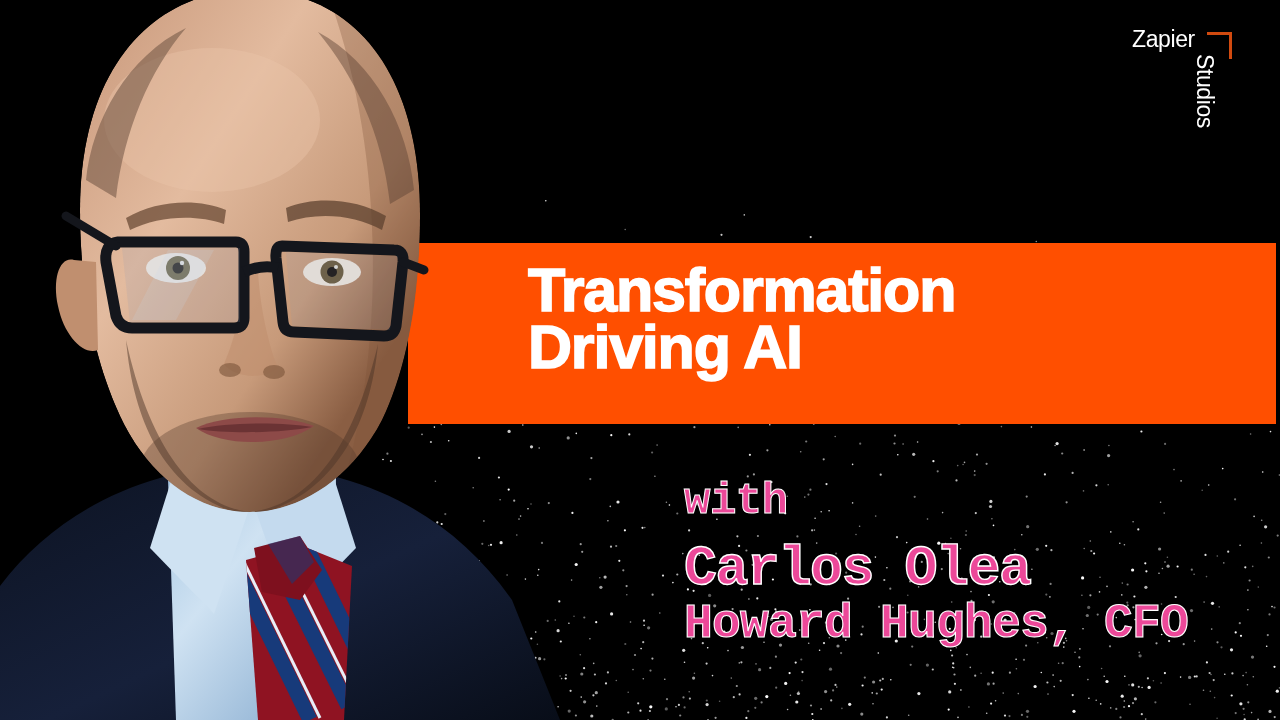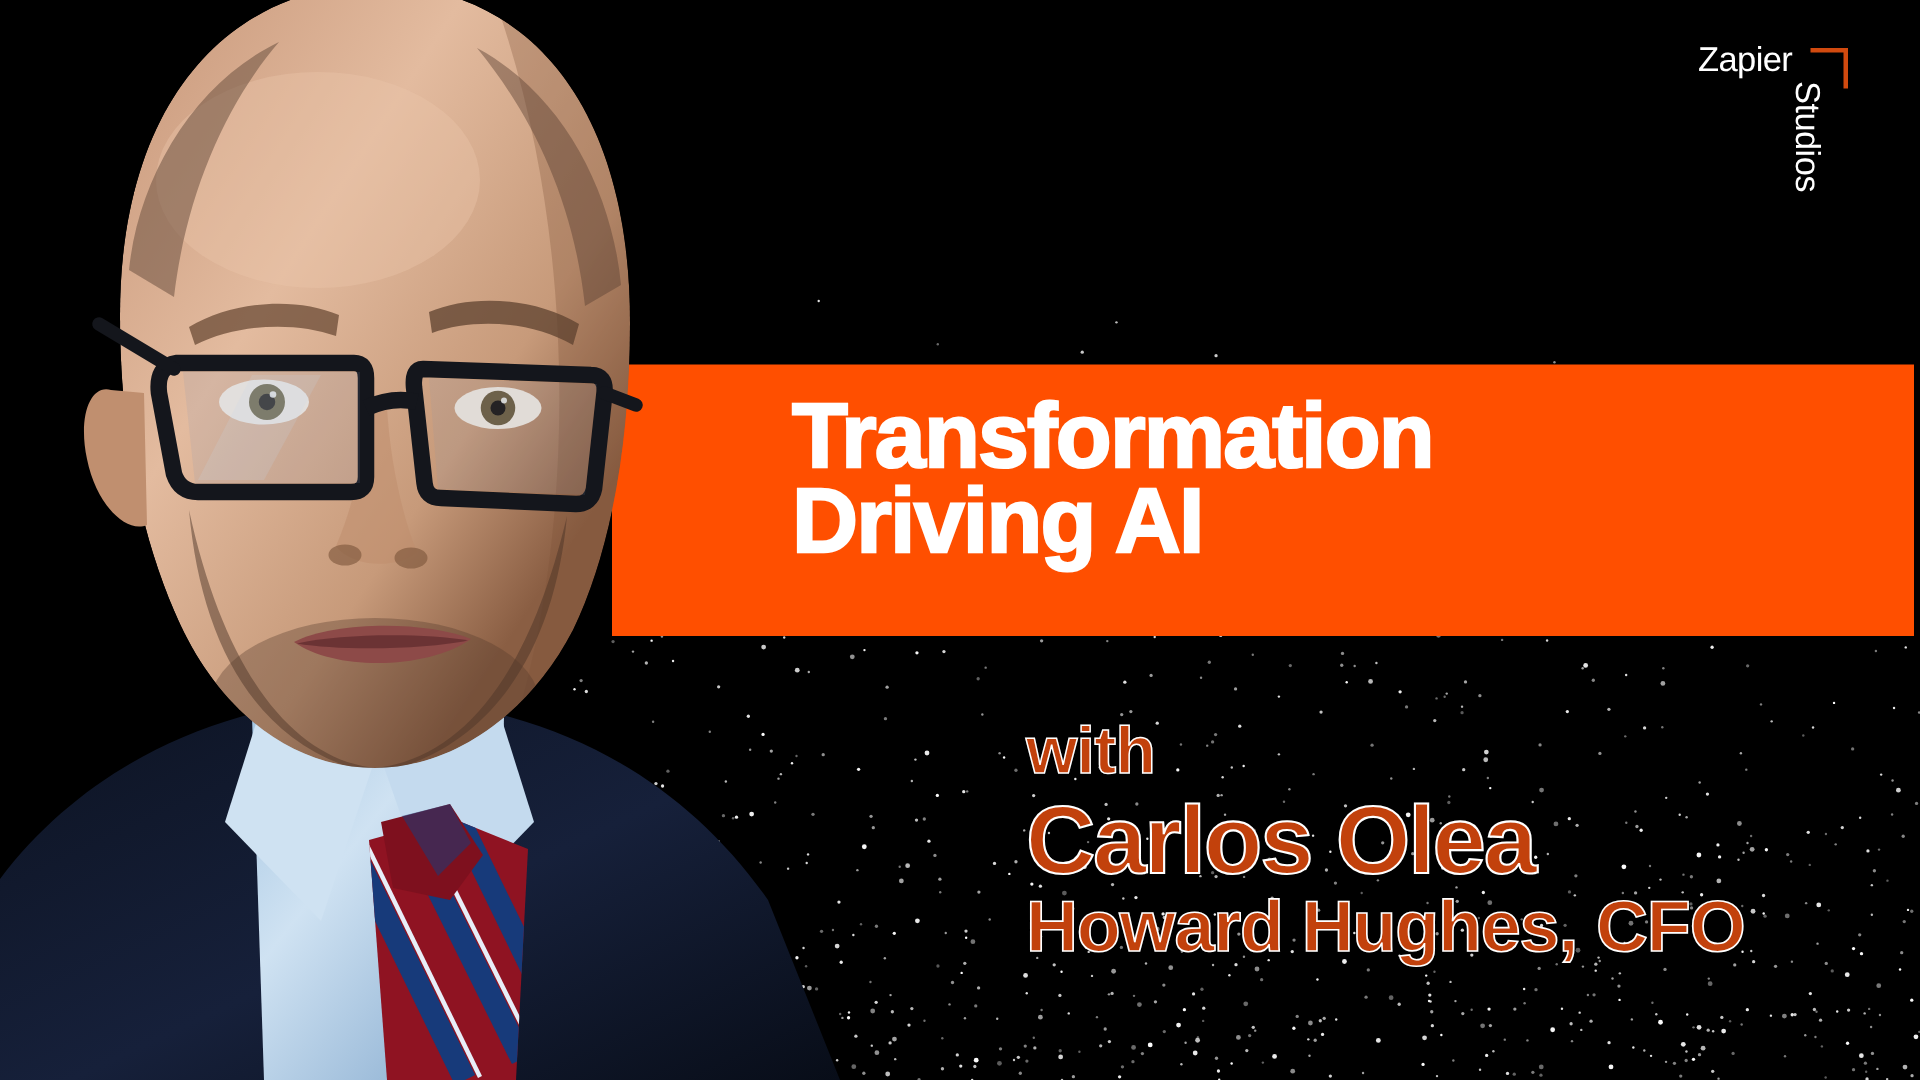--- a/index.html
+++ b/index.html
@@ -81,38 +81,38 @@
     -webkit-text-stroke: 1.6px #ffffff;
     white-space: nowrap;
   }
   .band-text .band-line { display: block; }
 
   .credits {
     position: absolute;
     left: 684px;
     top: 478px;
     z-index: 6;
-    color: #c2410c;
-    font-family: Liberation Sans, sans-serif;
+    color: #ec4899;
+    font-family: Liberation Mono, monospace;
   }
   .credit-with {
     display: block;
     font-size: 44px;
     line-height: 1.05;
     font-weight: 700;
     letter-spacing: -0.5px;
     -webkit-text-stroke: 1px #ffffff;
   }
   .credit-name {
     display: block;
-    font-size: 64px;
+    font-size: 55px;
     line-height: 1.02;
     font-weight: 700;
     letter-spacing: -1.5px;
-    margin-top: 4px;
+    margin-top: 18px;
     -webkit-text-stroke: 1.4px #ffffff;
   }
   .credit-role {
     display: block;
     font-size: 48px;
     line-height: 1.05;
     font-weight: 700;
     letter-spacing: -0.8px;
     margin-top: 1px;
     -webkit-text-stroke: 1.1px #ffffff;

